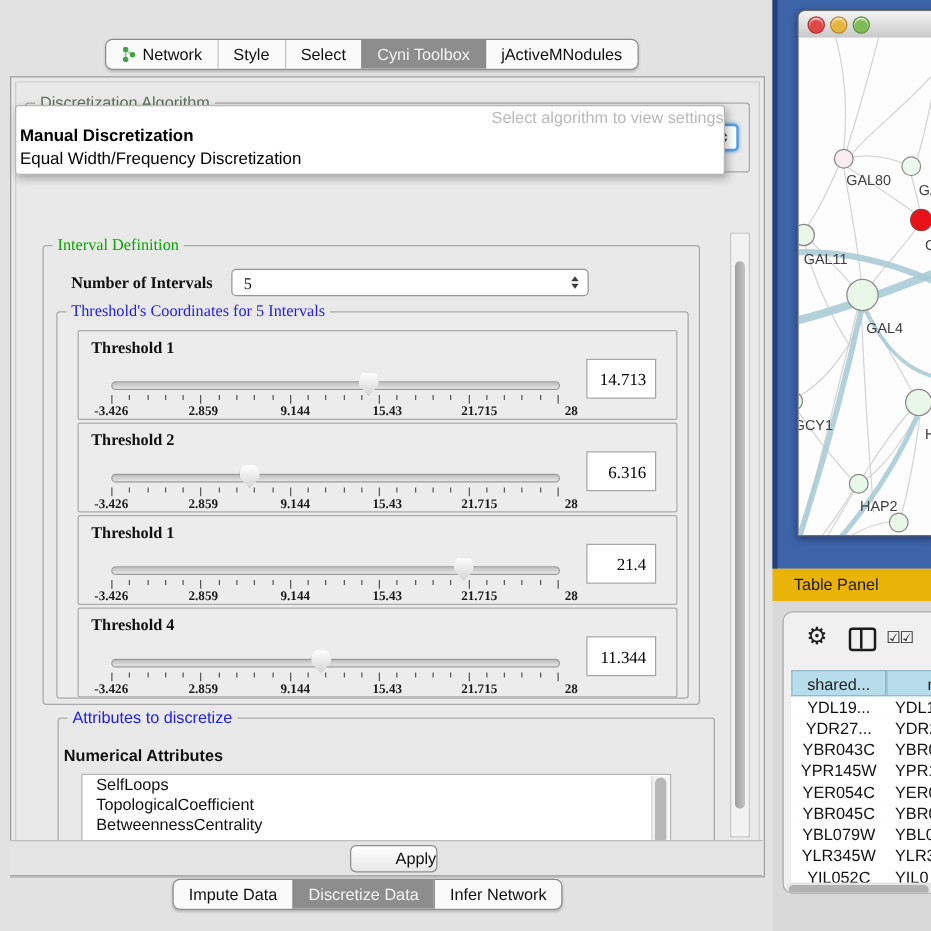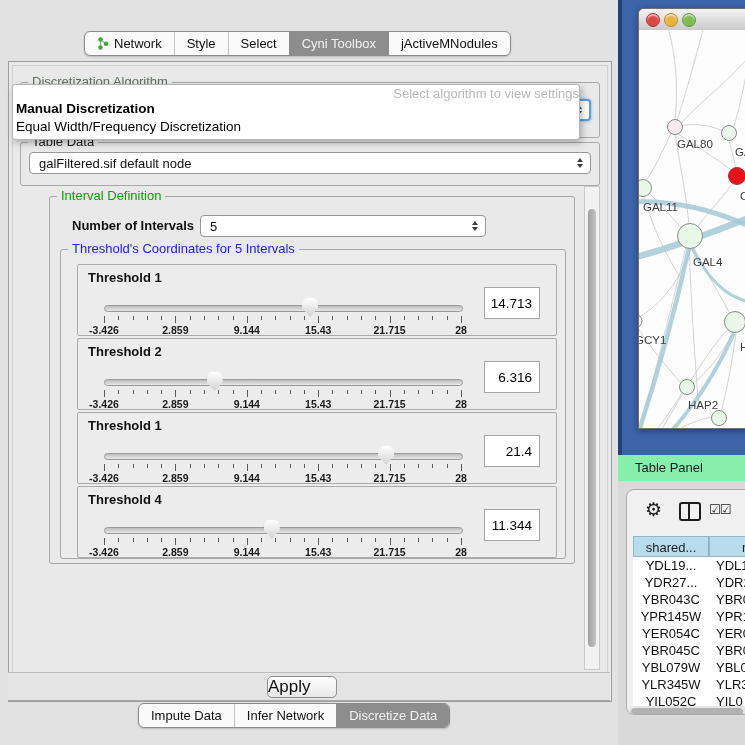--- a/index.html
+++ b/index.html
@@ -61,54 +61,54 @@
   .slider-track{position:absolute;left:0;top:2px;width:100%;height:5px;border:1px solid #9a9a9a;border-radius:4px;
                 background:linear-gradient(#bdbdbd,#e7e7e7);}
   .slider-handle{position:absolute;top:-5px;width:16px;height:19px;
                  background:linear-gradient(#ffffff,#d2d2d2);
                  clip-path:polygon(0% 28%,14% 5%,32% 0%,68% 0%,86% 5%,100% 28%,100% 52%,50% 100%,0% 52%);
                  filter:drop-shadow(0 0 1px #777);}
   .ticks{position:absolute;left:0;top:13px;width:100%;height:8px;}
   .tick{position:absolute;top:0;width:1px;background:#5a5a5a;}
   .tick.minor{height:4px;}
   .tick.major{height:7px;}
-  .tick-labels{position:absolute;left:0;top:21px;width:100%;height:12px;}
+  .tick-labels{position:absolute;left:0;top:21px;width:100%;height:12px;padding-left:11px;}
   .tick-label{position:absolute;transform:translateX(-50%);font-size:10.5px;font-weight:bold;color:#1a1a1a;white-space:nowrap;}
   .tvalue{position:absolute;left:406px;top:22px;width:56px;height:32px;background:#fff;border:1px solid #a5a5a5;
           font-size:13.5px;color:#000;line-height:32px;text-align:right;padding-right:7px;box-sizing:border-box;}
 
   
   #attr-list{left:18px;top:44px;width:470px;height:58px;background:#ffffff;border:1px solid #b2b2b2;overflow:hidden;}
   .attr-item{font-size:13px;color:#111;padding-left:11px;line-height:16px;cursor:default;}
   #attr-vscroll{position:absolute;right:1px;top:1px;width:13px;height:56px;background:#f1f1f1;border-left:1px solid #d5d5d5;}
   #attr-vthumb{position:absolute;left:2px;top:1px;width:9px;height:53px;background:#b7b7b7;border-radius:5px;}
 
   
   #cp-vscroll{left:584px;top:186px;width:16px;height:484px;background:#f2f2f2;border:1px solid #c9c9c9;box-sizing:border-box;}
   #cp-vthumb{position:absolute;left:3px;top:22px;width:8px;height:438px;background:linear-gradient(90deg,#9f9f9f,#c4c4c4);border-radius:5px;}
 
   
   #apply-bar{left:8px;top:672px;width:602px;height:27px;background:#e4e4e4;border-top:1px solid #bdbdbd;
              border-bottom:1px solid #a8a8a8;z-index:10;}
-  #apply-btn{position:absolute;left:259px;top:3px;width:68px;height:20px;background:linear-gradient(#ffffff,#e8e8e8);
-             border:1px solid #8f8f8f;border-radius:5px;font-size:17px;color:#111;text-align:left;line-height:20px;cursor:default;}
+  #apply-btn{position:absolute;left:272px;top:3px;width:68px;height:20px;background:linear-gradient(#ffffff,#e8e8e8);
+             border:1px solid #8f8f8f;border-radius:5px;font-size:13px;color:#111;text-align:right;line-height:20px;cursor:default;}
 
   
   #blue-desk{left:618px;top:0;width:127px;height:455px;background:#3d64a8;border-left:4px solid #23407c;box-sizing:border-box;}
   #net-window{left:638px;top:8px;width:107px;height:419px;background:#ffffff;border:1px solid #6f6f6f;
               border-radius:6px 0 0 0;overflow:hidden;box-shadow:0 2px 6px rgba(0,0,30,.4);}
   #net-titlebar{position:absolute;left:0;top:0;width:100%;height:21px;background:linear-gradient(#f4f4f4,#c9c9c9);
                 border-bottom:1px solid #989898;}
   .tl{position:absolute;top:4px;width:12px;height:12px;border-radius:50%;box-shadow:inset 0 1.5px 1.5px rgba(255,255,255,.75);}
   #tl-red{left:7px;background:#df4744;border:1px solid #ad3431;}
   #tl-yellow{left:25px;background:#e7b440;border:1px solid #b5892c;}
   #tl-green{left:43px;background:#7fbc57;border:1px solid #5f9542;}
   #net-canvas{position:absolute;left:0;top:21px;width:107px;height:398px;background:#fdfdfd;}
 
-  #table-panel-bar{left:618px;top:455px;width:127px;height:26px;background:#86efac;border-bottom:1px solid #cdcdcd;}
+  #table-panel-bar{left:618px;top:455px;width:127px;height:26px;background:#eab308;border-bottom:1px solid #cdcdcd;}
   #table-panel-title{position:absolute;left:17px;top:5px;font-size:13px;color:#1a1a1a;}
   #right-bottom{left:618px;top:481px;width:127px;height:264px;background:#d9d9d9;}
   #tp-inner{position:absolute;left:8px;top:8px;width:125px;height:224px;background:#f0f0f0;border:1px solid #ababab;
             border-radius:8px 0 0 8px;overflow:hidden;}
   #tp-toolbar{position:absolute;left:0;top:0;width:100%;height:44px;}
   #gear-icon{position:absolute;left:18px;top:8px;font-size:19px;color:#1c1c1c;}
   #split-icon{position:absolute;left:52px;top:12px;width:18px;height:15px;border:2px solid #1c1c1c;border-radius:3px;}
   #split-icon div{position:absolute;left:7px;top:0;width:2px;height:100%;background:#1c1c1c;}
   #checks-icon{position:absolute;left:82px;top:12px;font-size:13px;color:#1c1c1c;letter-spacing:-1px;}
 
@@ -173,32 +173,22 @@
           </span>
       </div>
     </div>
 
     <div id="algo-popup" class="abs">
       <div id="algo-placeholder">Select algorithm to view settings</div>
       <div class="algo-item" style="top:34px;">Equal Width/Frequency Discretization</div>
       <div class="algo-item bold" style="top:16px;">Manual Discretization</div>
     </div>
 
-    <div class="group" style="left:20px;top:142px;width:578px;height:42px;">
-      <span class="group-title" style="color:#222;">Table Data</span>
-      <div class="combo" style="left:8px;top:9px;width:562px;">
-        <span>galFiltered.sif default node</span>
-        <span class="spin">
-            <span class="tri-up"></span>
-            <span class="tri-down"></span>
-          </span>
-      </div>
-    </div>
-
-    <div class="group" style="left:49px;top:196px;width:524px;height:366px;">
+
+    <div class="group" style="left:34px;top:196px;width:524px;height:366px;font-family:Liberation Serif, serif;">
       <span class="group-title gt-green">Interval Definition</span>
 
       <div class="abs" style="left:22px;top:21px;font-size:13px;font-weight:bold;color:#111;">Number of Intervals</div>
       <div class="combo" style="left:150px;top:18px;width:286px;">
         <span>5</span>
         <span class="spin">
             <span class="tri-up"></span>
             <span class="tri-down"></span>
           </span>
       </div>
@@ -379,38 +369,52 @@
                   <span class="tick-label" style="left: 80%;">21.715</span>
                   <span class="tick-label" style="left: 100%;">28</span>
                 </div>
               </div>
               <div class="tvalue">11.344</div>
             </div>
           </div>
       </div>
     </div>
 
+    <div class="group" style="left:46px;top:574px;width:524px;height:122px;">
+      <span class="group-title gt-blue">Attributes to discretize</span>
+      <div class="abs" style="left:4px;top:22px;font-size:13px;font-weight:bold;color:#111;">Numerical Attributes</div>
+      <div id="attr-list" class="abs">
+        <div id="attr-items">
+            <div class="attr-item">SelfLoops</div>
+            <div class="attr-item">TopologicalCoefficient</div>
+            <div class="attr-item">BetweennessCentrality</div>
+          </div>
+        <div id="attr-vscroll">
+            <div id="attr-vthumb"></div>
+          </div>
+      </div>
+    </div>
 
     <div id="cp-vscroll" class="abs">
       <div id="cp-vthumb"></div>
     </div>
 
     <div id="apply-bar" class="abs">
       <div id="apply-btn">Apply</div>
     </div>
 
     <div id="bottom-tabs" class="abs seg-group">
         <div class="seg">
           <span>Impute Data</span>
         </div>
+        <div class="seg selected">
+          <span>Discretize Data</span>
+        </div>
         <div class="seg">
           <span>Infer Network</span>
-        </div>
-        <div class="seg selected">
-          <span>Discretize Data</span>
         </div>
       </div>
   </div>
 
   <div id="blue-desk" class="abs"></div>
 
   <div id="net-window" class="abs">
     <div id="net-titlebar">
       <div id="tl-red" class="tl"></div>
       <div id="tl-yellow" class="tl"></div>

